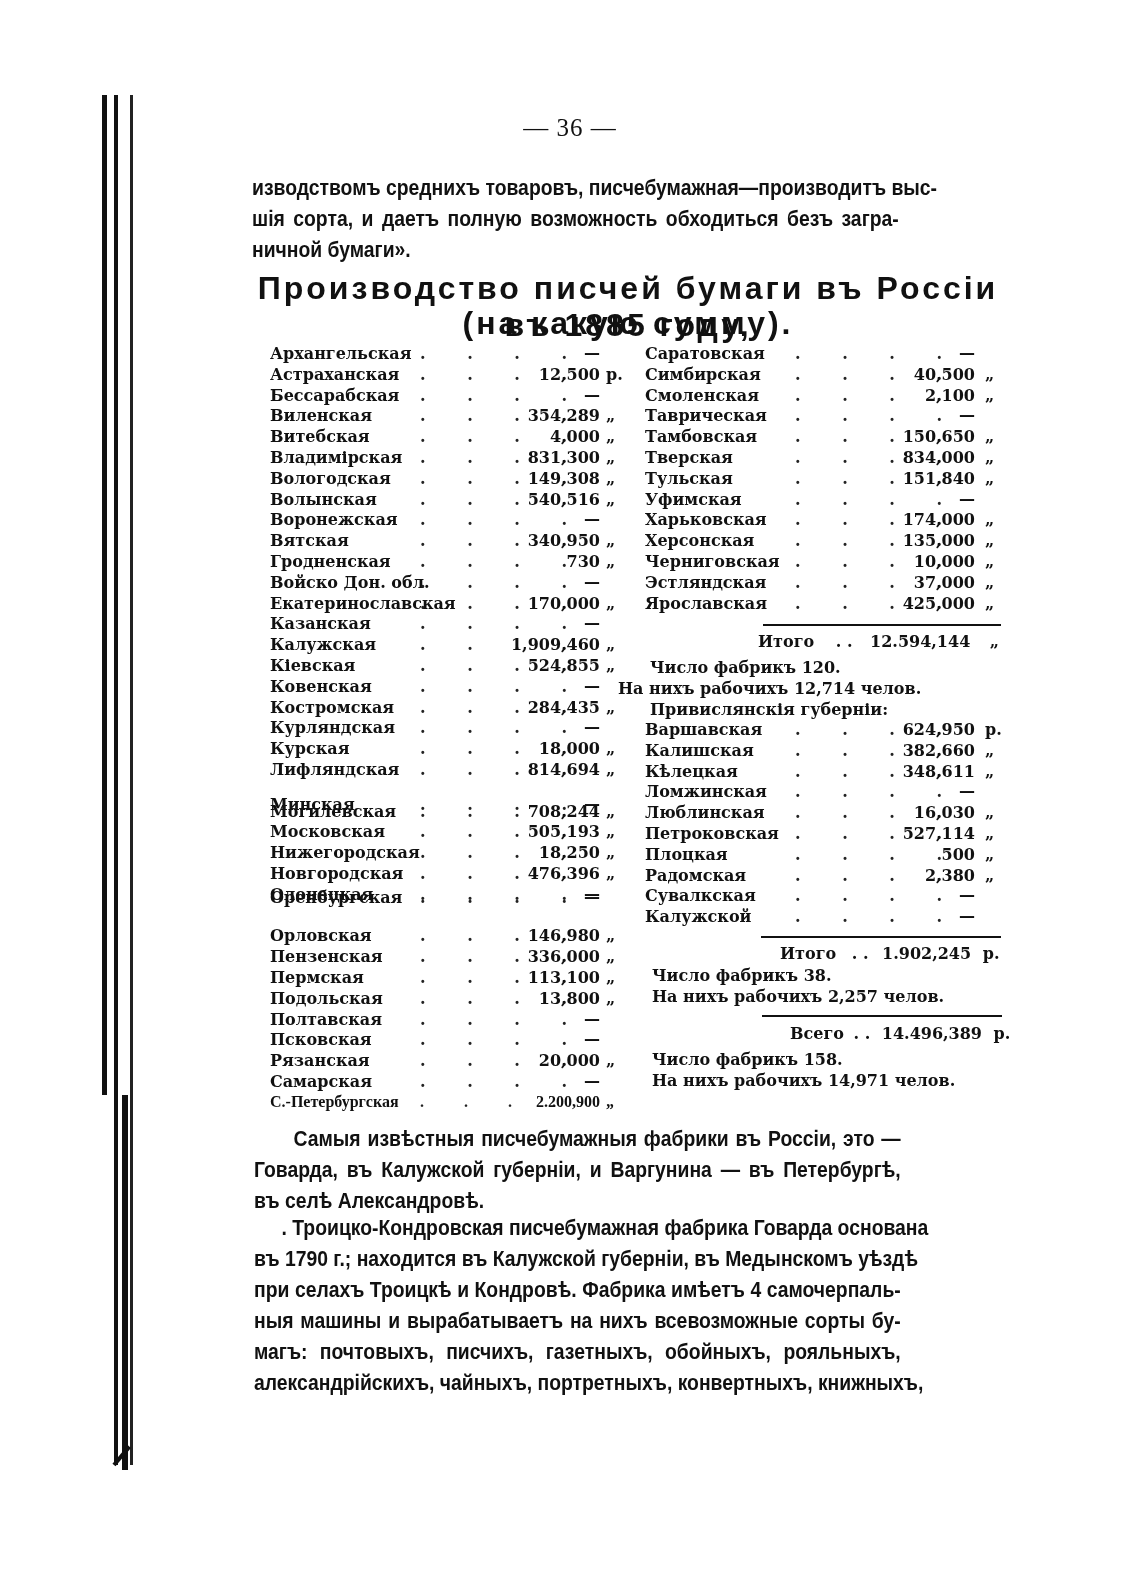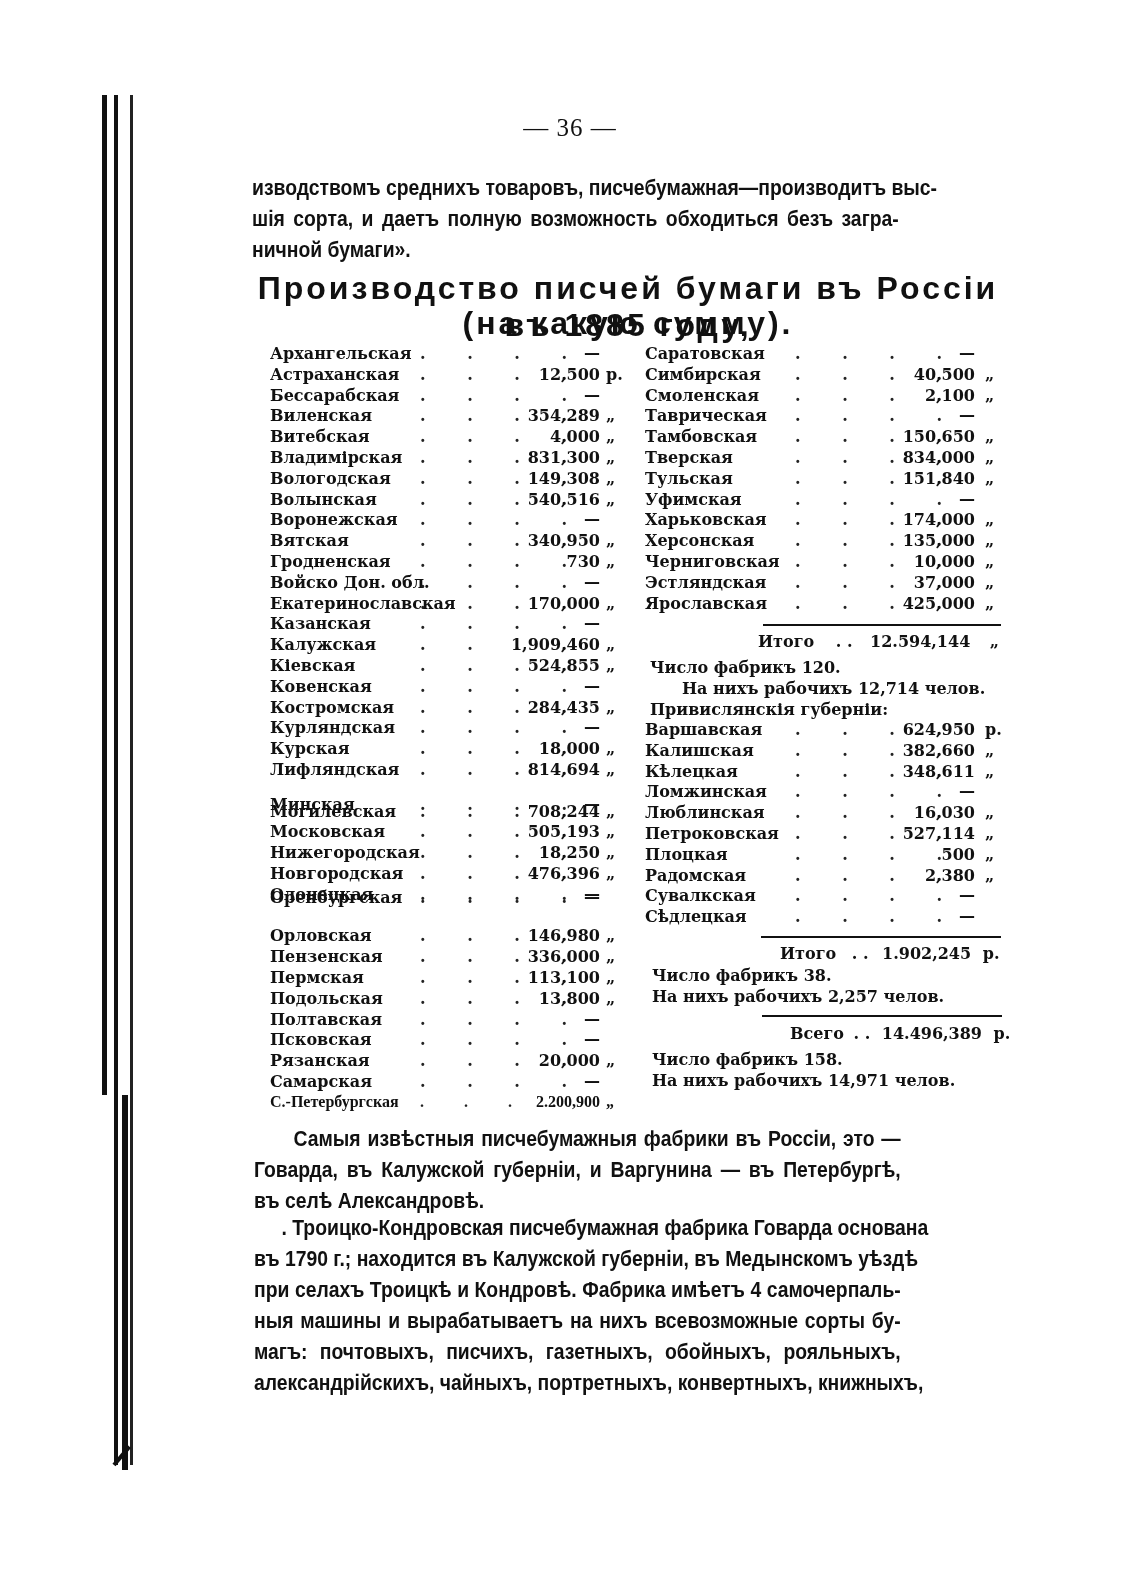--- a/index.html
+++ b/index.html
@@ -358,21 +358,21 @@
   </div>
 
 <div class="rule" style="left:763px; top:624px; width:238px;"></div>
 <div class="summary" style="left:758px; top:632px;">
   <span>Итого</span>
   <span style="margin-left:16px;">. .</span>
   <span style="margin-left:12px;">12.594,144</span>
   <span style="margin-left:14px;">„</span>
 </div>
 <div class="summary" style="left:650px; top:658px;">Число фабрикъ 120.</div>
-<div class="summary" style="left:682px; top:679px;">На нихъ рабочихъ 12,714 челов.</div>
+<div class="summary" style="left:618px; top:679px;">На нихъ рабочихъ 12,714 челов.</div>
 <div class="summary" style="left:650px; top:700px;">Привислянскія губерніи:</div>
 
 <div class="table-col" id="vistula-col" style="left:645px; top:720px; width:360px;">
     <div class="row" style="top: 0px; width: 360px;">
       <span class="name">Варшавская</span>
       <span class="dots">. . . .</span>
       <span class="val" style="right: 30px;">624,950</span>
       <span class="unit" style="left: 340px;">р.</span>
     </div>
     <div class="row" style="top: 20.8px; width: 360px;">
@@ -417,21 +417,21 @@
       <span class="val" style="right: 30px;">2,380</span>
       <span class="unit" style="left: 340px;">„</span>
     </div>
     <div class="row" style="top: 166.4px; width: 360px;">
       <span class="name">Сувалкская</span>
       <span class="dots">. . . .</span>
       <span class="val" style="right: 30px;">—</span>
       <span class="unit" style="left: 340px;"></span>
     </div>
     <div class="row" style="top: 187.2px; width: 360px;">
-      <span class="name">Сѣдлецкая</span>
+      <span class="name">Калужской</span>
       <span class="dots">. . . .</span>
       <span class="val" style="right: 30px;">—</span>
       <span class="unit" style="left: 340px;"></span>
     </div>
   </div>
 
 <div class="rule" style="left:761px; top:936px; width:240px;"></div>
 <div class="summary" style="left:780px; top:944px;">
   <span>Итого</span>
   <span style="margin-left:10px;">. .</span>

